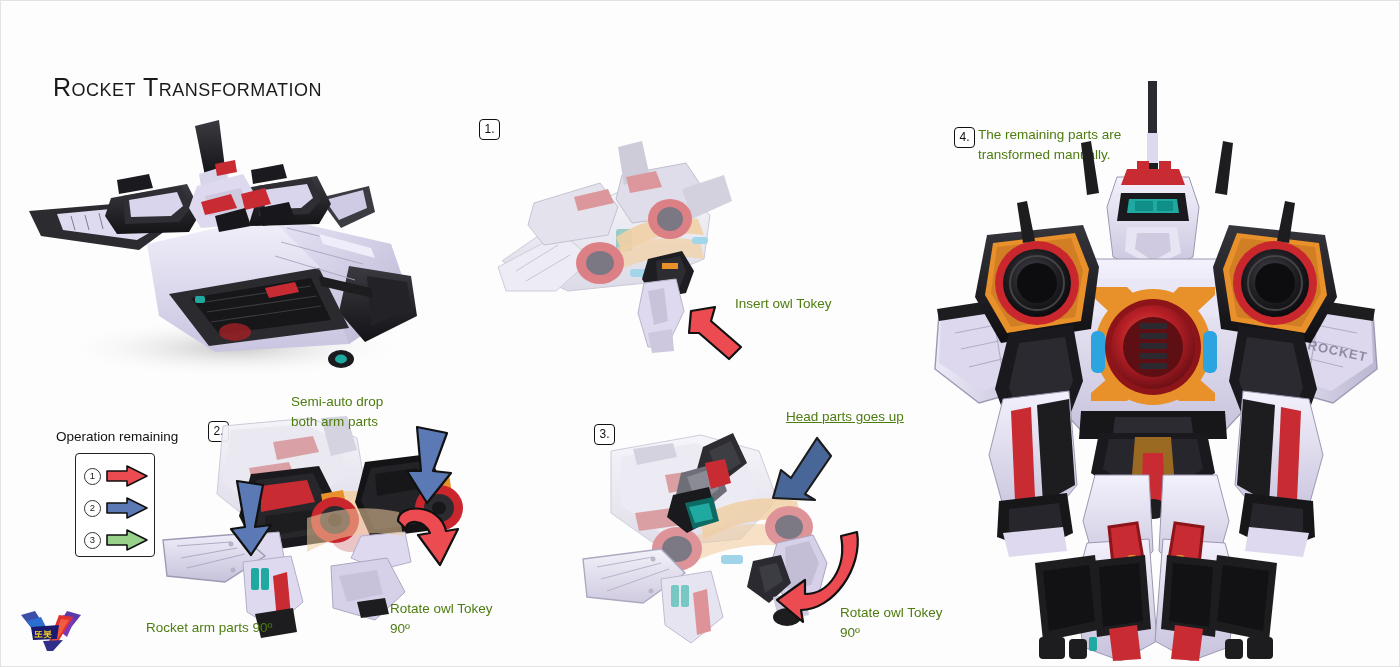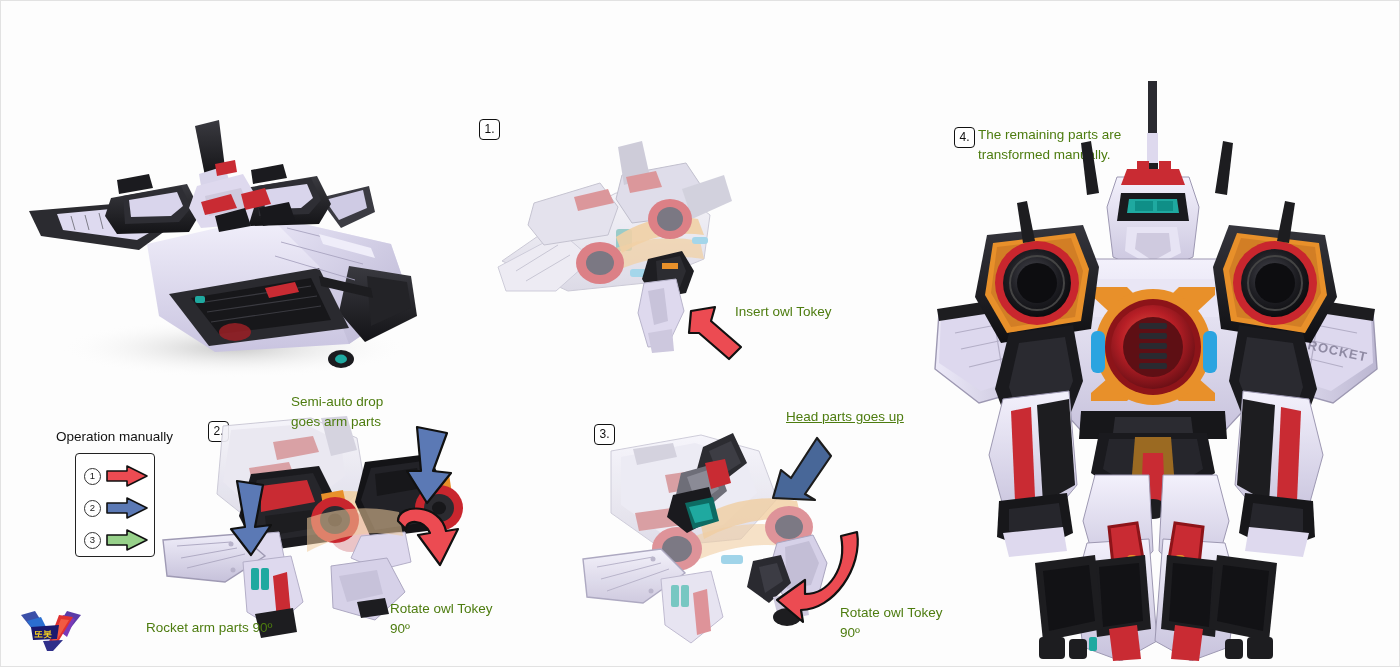--- a/index.html
+++ b/index.html
@@ -62,20 +62,21 @@
   .art svg{display:block;}
 
   
   .logo{position:absolute;left:18px;top:606px;width:64px;height:46px;}
 </style>
 </head>
 <body>
 
 <div id="page">
 
+  <div class="title">Rocket Transformation</div>
 
   <div class="art" style="left:18px;top:115px;">
     <svg width="430" height="270" viewBox="0 0 430 270">
       <defs>
         <linearGradient id="bodyW" x1="0" y1="0" x2="0" y2="1">
           <stop offset="0" stop-color="#f2f0fb"></stop>
             <stop offset="1" stop-color="#c9c4e0"></stop>
         </linearGradient>
         <linearGradient id="bodyW2" x1="0" y1="0" x2="1" y2="1">
           <stop offset="0" stop-color="#e8e5f6"></stop>
@@ -160,21 +161,21 @@
         <path d="M268 112 L348 132"></path>
           <path d="M262 126 L344 148"></path>
           <path d="M256 140 L336 164"></path>
       </g>
       <path d="M300 118 L352 132 L356 142 L304 128 Z" fill="#efedf9"></path>
       <path d="M300 160 L352 172 L354 182 L302 170 Z" fill="#1d1d20"></path>
       <path d="M246 172 L276 166 L280 176 L250 182 Z" fill="#c92b33"></path>
     </svg>
   </div>
 
-  <div class="legend-title">Operation manually</div>
+  <div class="legend-title">Operation remaining</div>
   <div class="legend-box">
     <div class="legend-row" style="top:10px;">
       <span class="circnum">1</span>
       <svg class="legend-arrow" viewBox="0 0 44 24">
         <path d="M2 7 L22 7 L22 2 L42 12 L22 22 L22 17 L2 17 Z" fill="#ec4b52" stroke="#111" stroke-width="1.6" stroke-linejoin="round"></path>
       </svg>
     </div>
     <div class="legend-row" style="top:42px;">
       <span class="circnum">2</span>
       <svg class="legend-arrow" viewBox="0 0 44 24">
@@ -234,21 +235,21 @@
       <g>
         <path d="M152 118 L186 110 L198 130 L190 152 L158 158 L146 138 Z" fill="#1e1e22"></path>
         <path d="M160 120 L184 115 L190 130 L184 146 L162 148 Z" fill="#2c2c31"></path>
         <rect x="166" y="122" width="16" height="6" fill="#e8902a"></rect>
         <path d="M148 142 L180 138 L188 170 L172 204 L152 206 L142 172 Z" fill="#ded9ee" stroke="#b9b5cc" stroke-width="1"></path>
         <path d="M152 150 L168 147 L172 180 L158 184 Z" fill="#c8c3da"></path>
         <path d="M152 192 L176 188 L178 210 L156 212 Z" fill="#cdc8de"></path>
       </g>
     </svg>
   </div>
-  <div class="lbl" style="left:734px;top:301px;">Insert owl Tokey</div>
+  <div class="lbl" style="left:734px;top:293px;">Insert owl Tokey</div>
   <svg class="art" style="left:686px;top:302px;" width="60" height="58" viewBox="0 0 60 58">
     <path d="M4 8 L28 4 L24 18 L54 44 L42 56 L12 30 L2 30 Z" fill="#ec4b52" stroke="#111" stroke-width="2.2" stroke-linejoin="round"></path>
   </svg>
 
   <div class="stepnum" style="left:207px;top:420px;">2.</div>
   <div class="art" style="left:160px;top:415px;">
     <svg width="330" height="245" viewBox="0 0 330 245">
       <defs>
         <linearGradient id="gh2" x1="0" y1="0" x2="0" y2="1">
           <stop offset="0" stop-color="#f5f4fa"></stop>
@@ -308,21 +309,21 @@
         <path d="M200 120 L244 116 L250 146 L218 154 L190 142 Z" fill="#ded9ee" stroke="#b4afc8" stroke-width="1"></path>
         <path d="M170 150 L226 142 L244 176 L214 204 L172 192 Z" fill="#d6d1e8" stroke="#ada8c2" stroke-width="1"></path>
         <path d="M178 160 L216 154 L222 178 L186 186 Z" fill="#c7c2da"></path>
         <path d="M196 186 L224 182 L228 198 L200 202 Z" fill="#1d1d20"></path>
       </g>
 
       <path d="M146 102 q48 -16 92 -6 l4 24 q-48 -10 -96 16 Z" fill="#f0cc9c" opacity=".55"></path>
     </svg>
   </div>
   <div class="lbl" style="left:290px;top:391px;">Semi-auto drop
-goes arm parts</div>
+both arm parts</div>
   <div class="lbl" style="left:145px;top:617px;">Rocket arm parts 90º</div>
   <div class="lbl" style="left:389px;top:598px;">Rotate owl Tokey
 90º</div>
 
   <svg class="art" style="left:228px;top:478px;" width="50" height="78" viewBox="0 0 50 78">
     <path d="M8 2 L34 6 L26 48 L42 46 L22 76 L2 50 L16 48 Z" fill="#5b79b5" stroke="#111" stroke-width="2.2" stroke-linejoin="round"></path>
   </svg>
   <svg class="art" style="left:402px;top:424px;" width="54" height="80" viewBox="0 0 54 80">
     <path d="M14 2 L44 8 L30 46 L48 48 L24 78 L4 46 L18 46 Z" fill="#5b79b5" stroke="#111" stroke-width="2.2" stroke-linejoin="round"></path>
   </svg>

